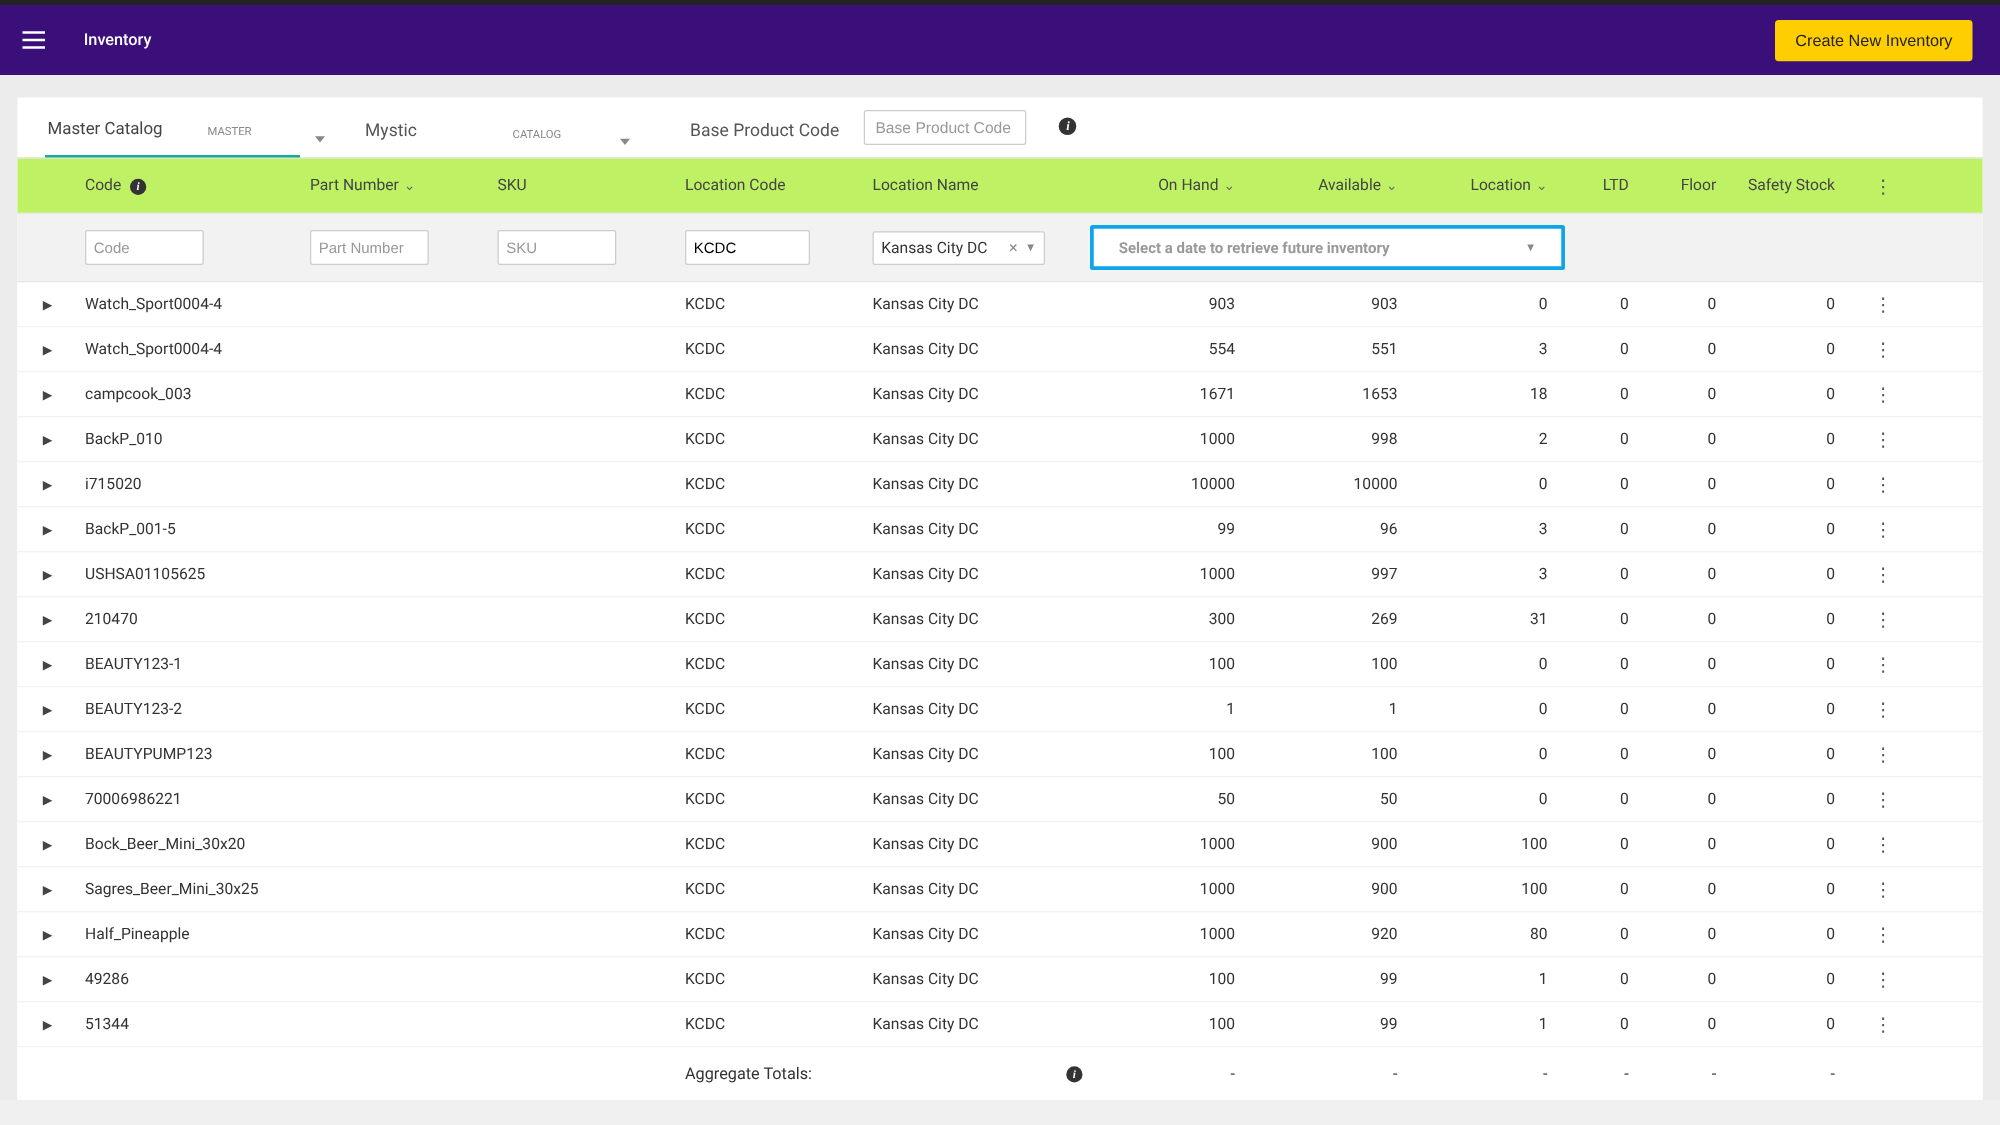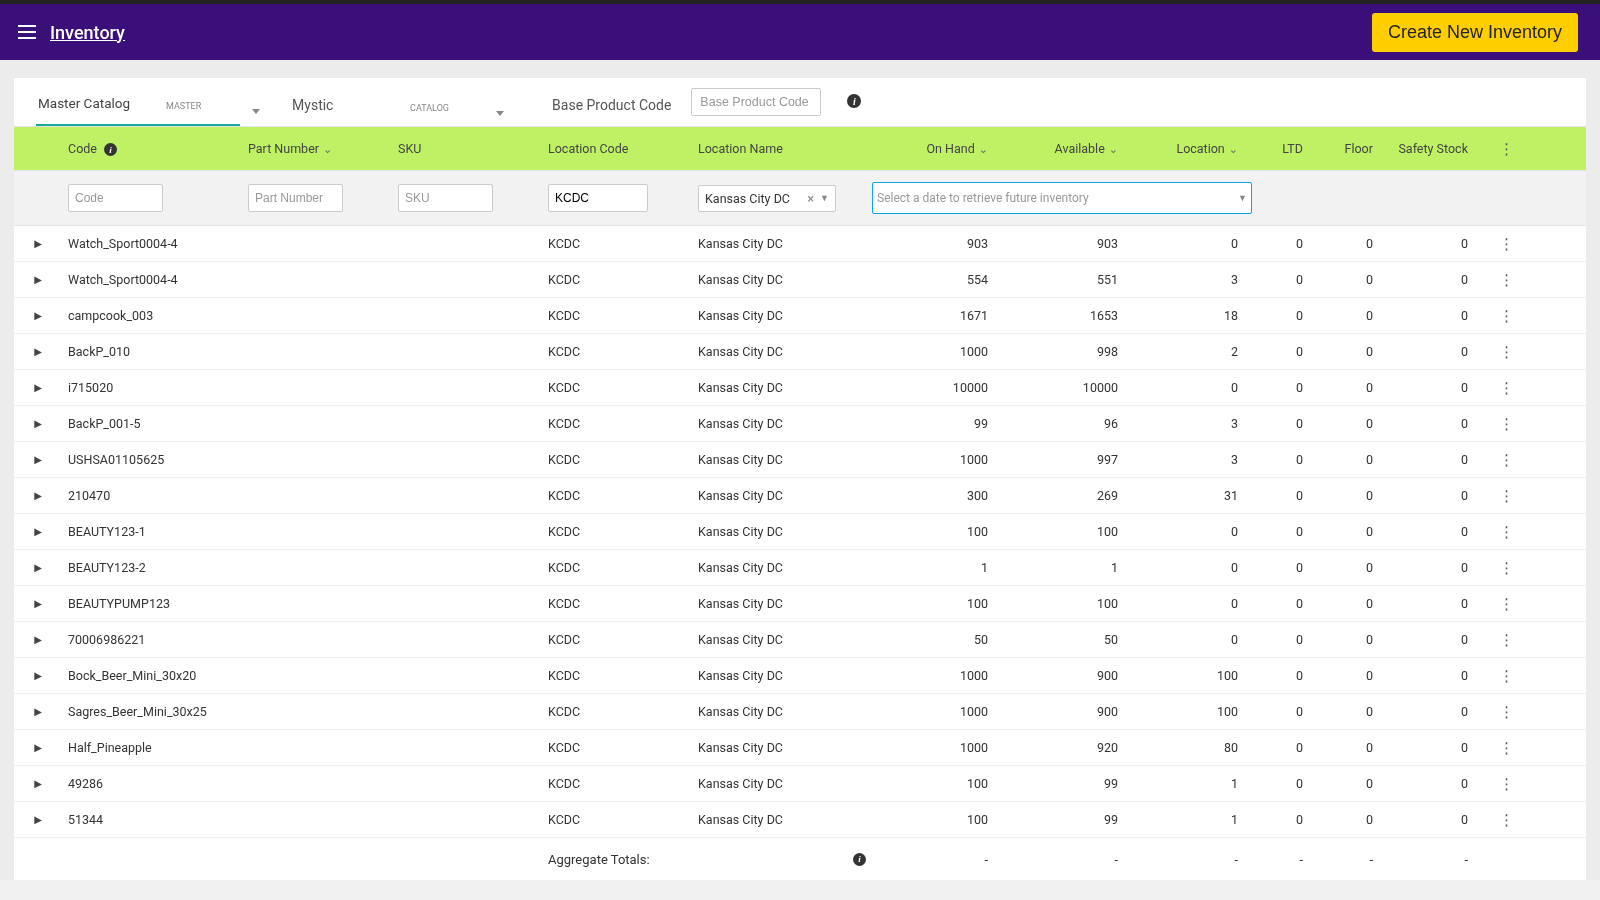--- a/index.html
+++ b/index.html
@@ -4,23 +4,23 @@
 <style>
 * { box-sizing: border-box; margin: 0; padding: 0; }
 body { font-family: Roboto, Arial, sans-serif; font-size: 13px; color: #333; background: #f0f0f0; width: 1600px; height: 900px; overflow: hidden; }
 
 
 .topbar { height: 4px; background: #222; }
 
 .header { height: 56px; background: #3a0f7a; display: flex; align-items: center; padding: 0 12px; }
 .hamburger { width: 32px; height: 32px; display: flex; flex-direction: column; justify-content: center; gap: 4px; cursor: pointer; padding: 6px; }
 .hamburger span { height: 2px; background: #fff; width: 18px; }
-.header-title { color: #fff; font-size: 18px; font-weight: 500; margin-left: 6px; text-decoration: underline; }
+.header-title { color: #fff; font-size: 13px; font-weight: 500; margin-left: 23px; }
 .header-spacer { flex: 1; }
-.create-btn { background: #ffce00; color: #222; border: none; padding: 9px 16px; border-radius: 3px; font-size: 18px; font-weight: 500; cursor: pointer; margin-right: 10px; }
+.create-btn { background: #ffce00; color: #222; border: none; padding: 9px 16px; border-radius: 3px; font-size: 13px; font-weight: 500; cursor: pointer; margin-right: 10px; }
 
 .content { background: #ececec; padding: 18px 14px 0 14px; }
 .panel { background: #fff; }
 
 
 .filter-row { display: flex; align-items: flex-end; padding: 10px 4px 0 18px; height: 48px; }
 .filter-item { margin-right: 20px; position: relative; }
 .filter-label { font-size: 13.5px; color: #444; }
 .filter-underline-active { border-bottom: 2px solid #1aa89c; padding-bottom: 13px; padding-left: 2px; padding-right: 110px; display: inline-block; }
 .filter-label2 { font-size: 14px; color: #555; padding-bottom: 13px; padding-left: 2px; display: inline-block; }
@@ -51,21 +51,21 @@
 .expand-icon { text-align: center; color: #444; cursor: pointer; font-size: 10px; }
 
 .filter-input { border: 1px solid #ccc; padding: 6px 6px; font-size: 12px; width: 95px; border-radius: 2px; }
 .filter-input::placeholder { color: #999; }
 
 .combo { border: 1px solid #ccc; padding: 5px 6px; font-size: 12.5px; display: flex; align-items: center; border-radius: 2px; width: 138px; background: #fff; }
 .combo .combo-text { flex: 1; overflow: hidden; white-space: nowrap; }
 .combo .x { color: #888; margin: 0 6px; cursor: pointer; font-size: 13px; }
 .combo .caret { color: #888; font-size: 9px; }
 
-.future-combo { border: 1px solid #0ea5e9; padding: 8px 4px; font-size: 12px; color: #999; display: flex; align-items: center; border-radius: 2px; background: #fff; grid-column: 7 / 10; }
+.future-combo { border: 3px solid #0ea5e9; padding: 8px 20px; font-size: 12px; color: #999; display: flex; align-items: center; border-radius: 2px; background: #fff; grid-column: 7 / 10; font-weight: bold; }
 .future-combo .caret { color: #888; font-size: 9px; margin-left: auto;}
 
 .kebab { text-align: center; cursor: pointer; color: #555; font-size: 15px; letter-spacing: -1px; }
 .kebab::before { content: "\22EE"; }
 
 .totals-label { text-align: right; padding-right: 10px; grid-column: 5 / 7; display:flex; justify-content:space-between; align-items:center; gap:4px;}
 </style>
 </head>
 <body>
 

